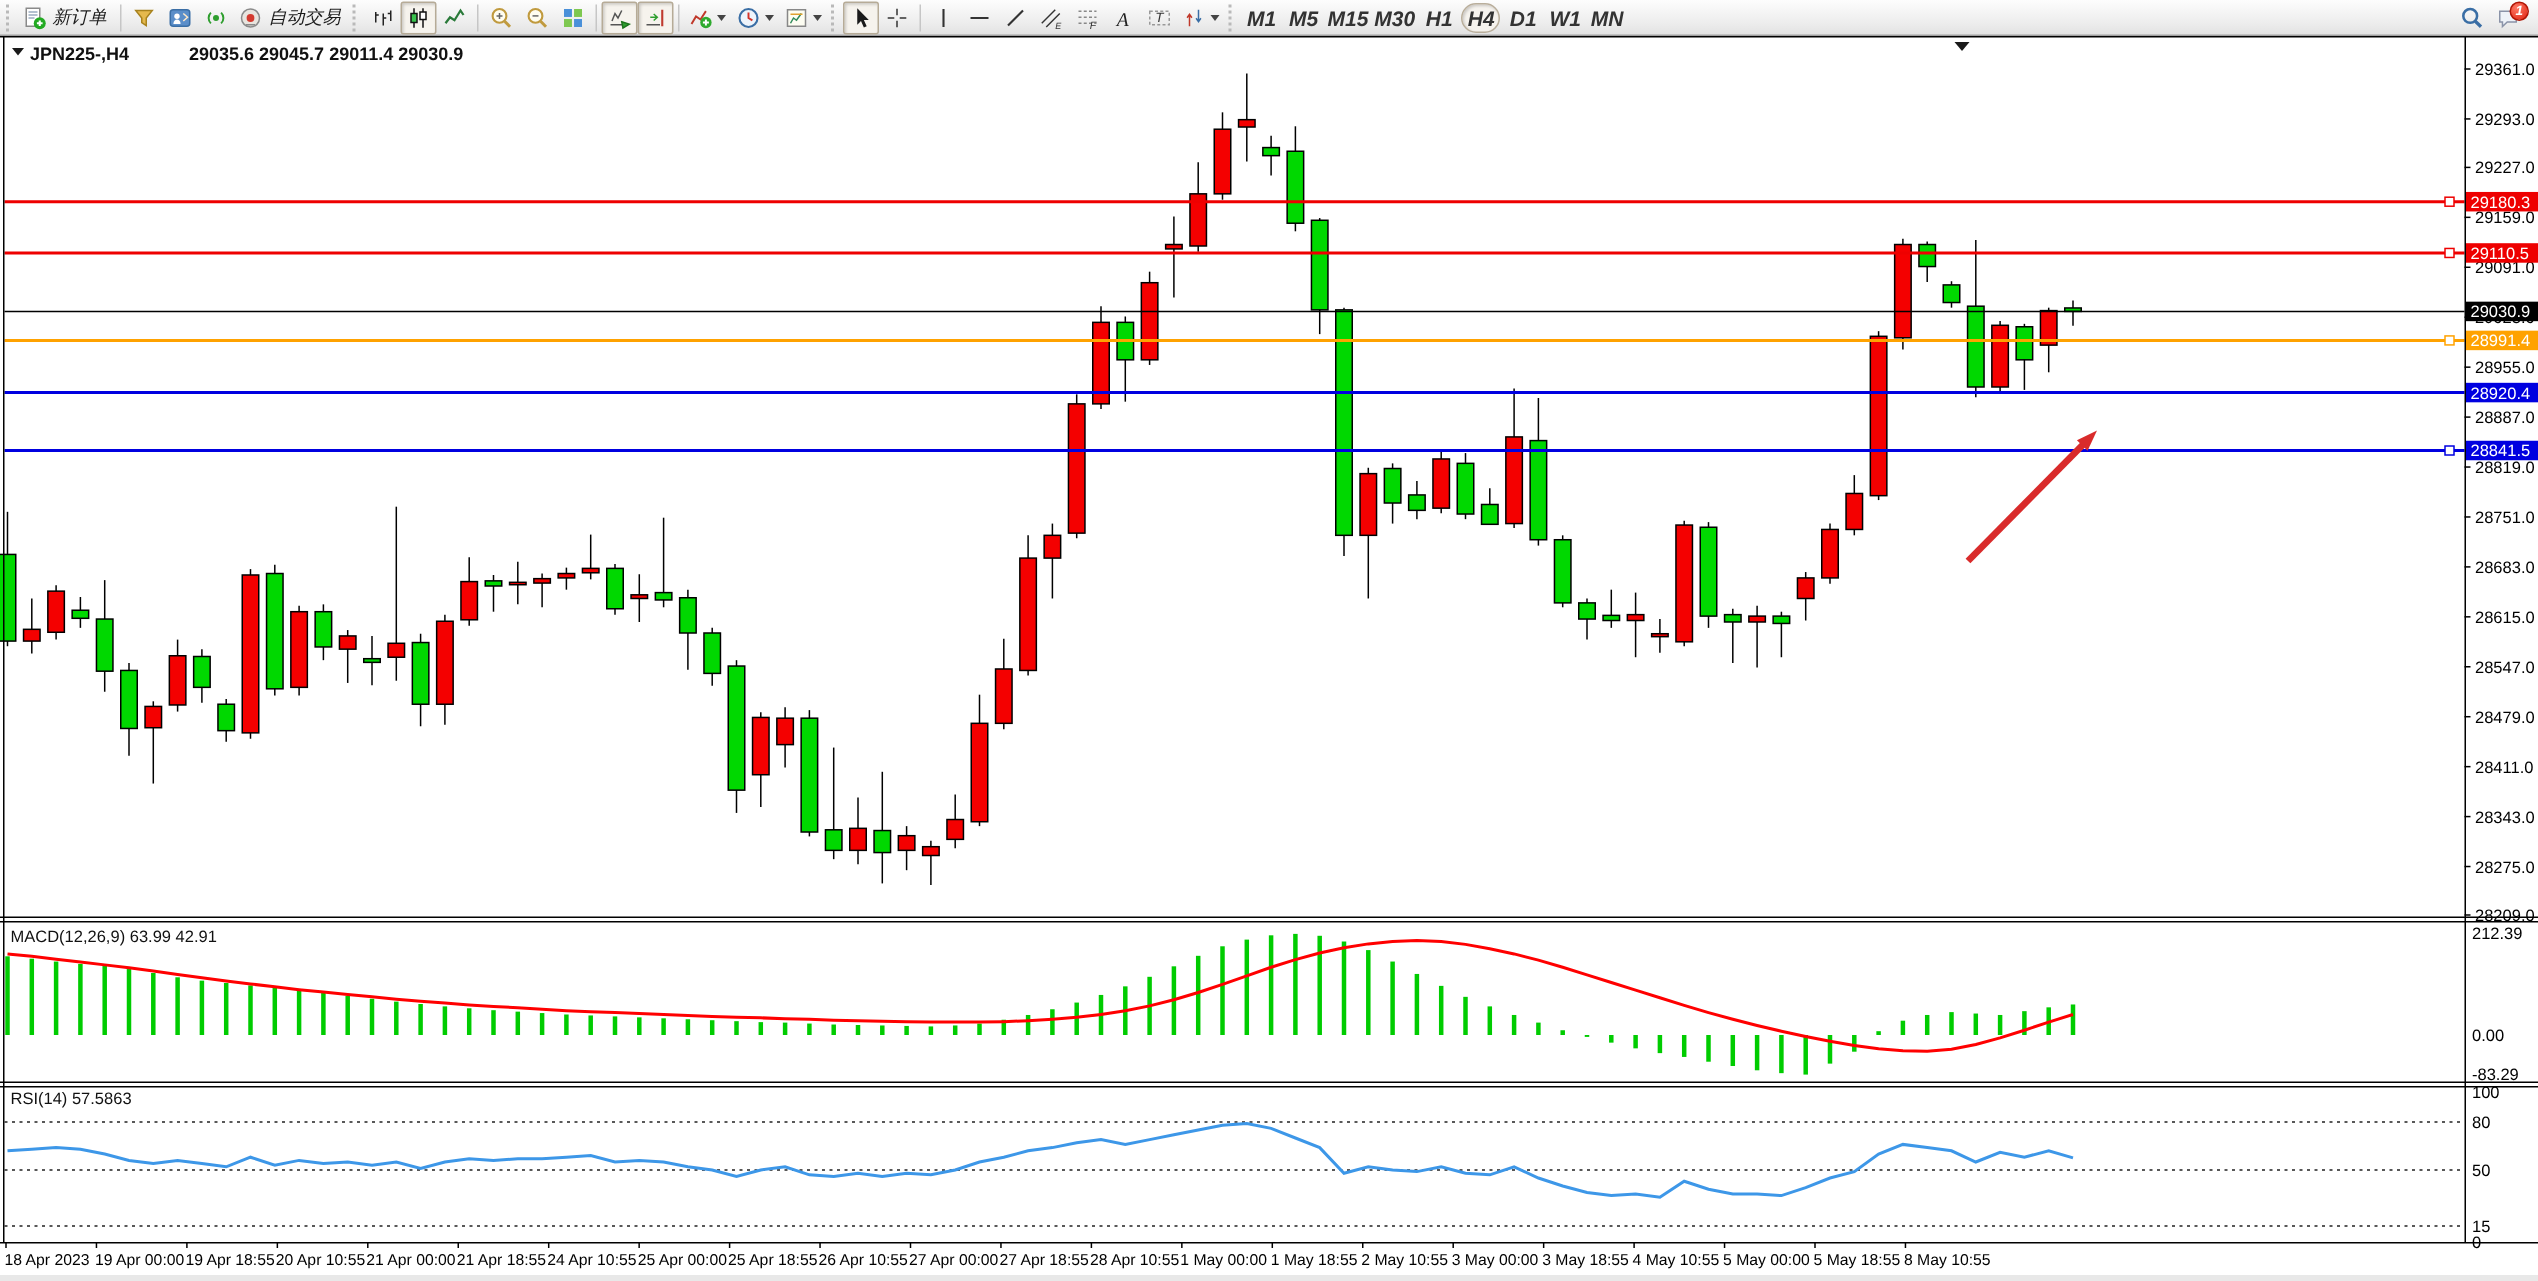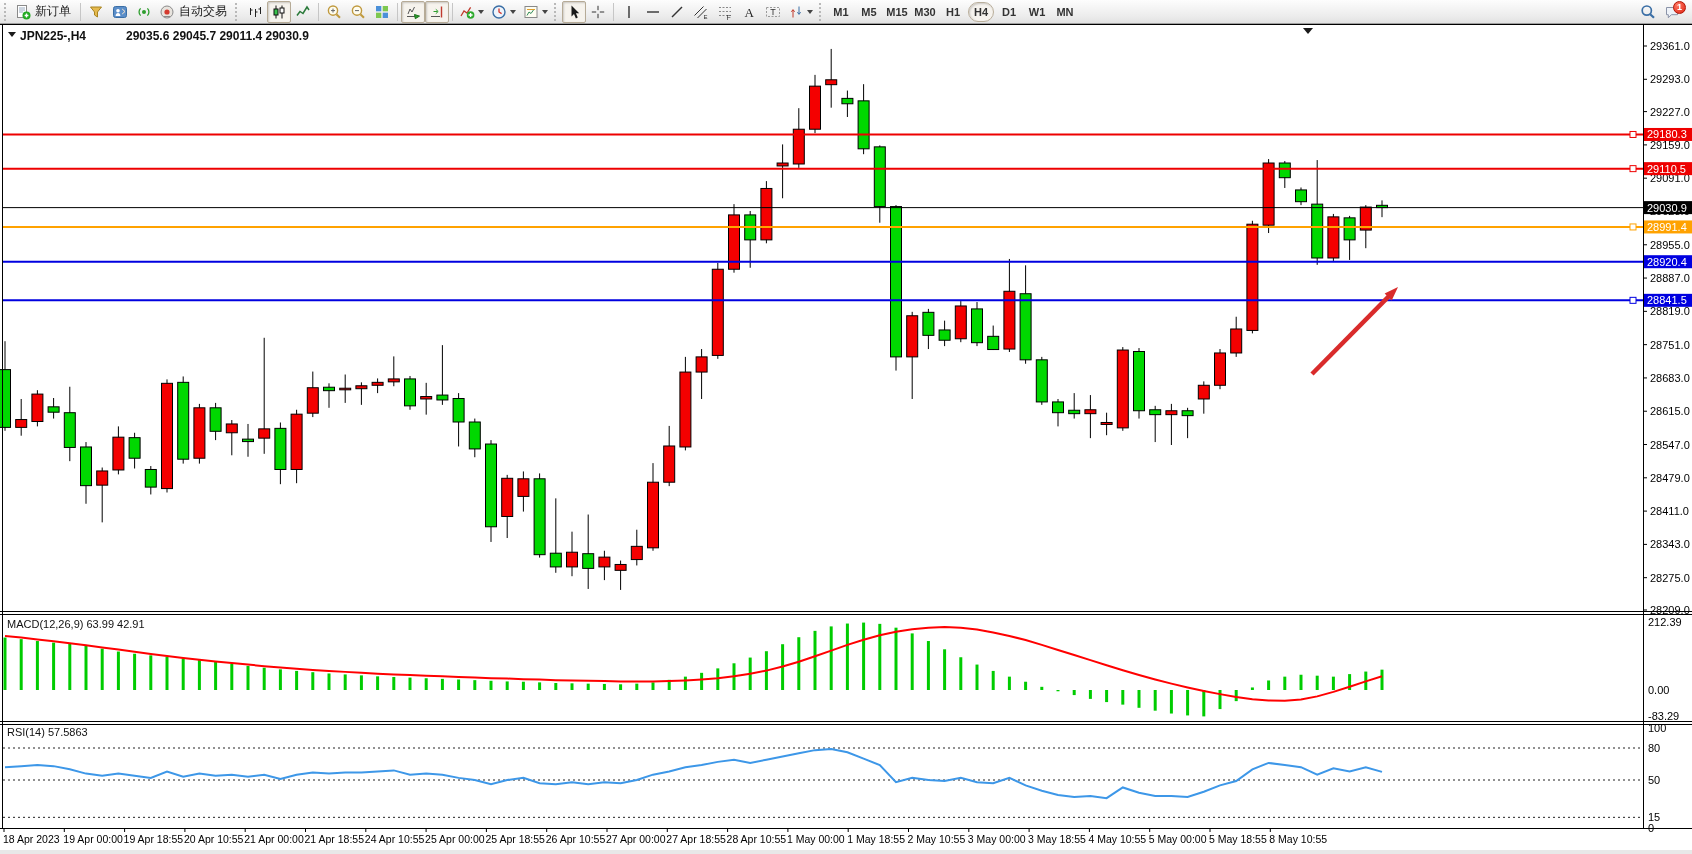--- a/index.html
+++ b/index.html
@@ -7,30 +7,30 @@
     font-family:"Liberation Sans","DejaVu Sans",sans-serif; }
   
   #toolbar { height:24px; width:1692px; display:flex; align-items:center;
     background:linear-gradient(#fdfdfd,#ececec 70%,#e2e2e2);
     border-bottom:1px solid #9f9f9f; padding:0 2px; }
   .grip { width:5px; height:18px; margin:0 3px 0 2px;
     border-left:2px dotted #b9b9b9; }
   .sep { width:1px; height:18px; background:#c6c6c6; margin:0 3px; }
   .tb-btn { position:relative; height:22px; min-width:24px; display:flex;
     align-items:center; justify-content:center; padding:0 2px;
-    border:1px solid transparent; border-radius:2px; cursor:default; }
+    border:1px solid transparent; border-radius:2px; cursor:default;font-style:italic; }
   .tb-btn.pressed { background:#f6f3ed; border-color:#b6ab97;
     box-shadow:inset 1px 1px 2px rgba(0,0,0,.18); }
   .tb-btn .lbl { font-size:12px; color:#1a1a1a; margin:0 3px 0 4px; white-space:nowrap; }
   .tb-btn svg { display:block; }
   .caret { width:0; height:0; border-left:3.5px solid transparent;
     border-right:3.5px solid transparent; border-top:4px solid #444; margin:0 1px 0 3px; }
   .tf-btn { height:20px; min-width:26px; display:flex; align-items:center;
-    justify-content:center; font-size:11px; font-weight:bold; color:#333;
-    border:1px solid transparent; border-radius:2px; margin:0 1px; }
+    justify-content:center; font-size:14px; font-weight:bold; color:#333;
+    border:1px solid transparent; border-radius:2px; margin:0 1px;font-style:italic; }
   .tf-btn.active { background:#f6f3ee; border-color:#b9ae9b;
     box-shadow:inset 1px 1px 2px rgba(0,0,0,.18);border-radius:10px; }
   #tb-right { margin-left:auto; display:flex; align-items:center; padding-right:6px; }
   .badge { position:absolute; top:-1px; right:-3px; width:13px; height:13px;
     border-radius:50%; background:radial-gradient(circle at 35% 30%,#ff7a66,#e02210);
     color:#fff; font-size:9px; font-weight:bold; display:flex; align-items:center;
     justify-content:center; border:1px solid #b01505; }
   
   #chart-wrap { position:relative; width:1692px; height:830px; background:#0f766e; }
   #chart-svg { position:absolute; left:0; top:0; }

